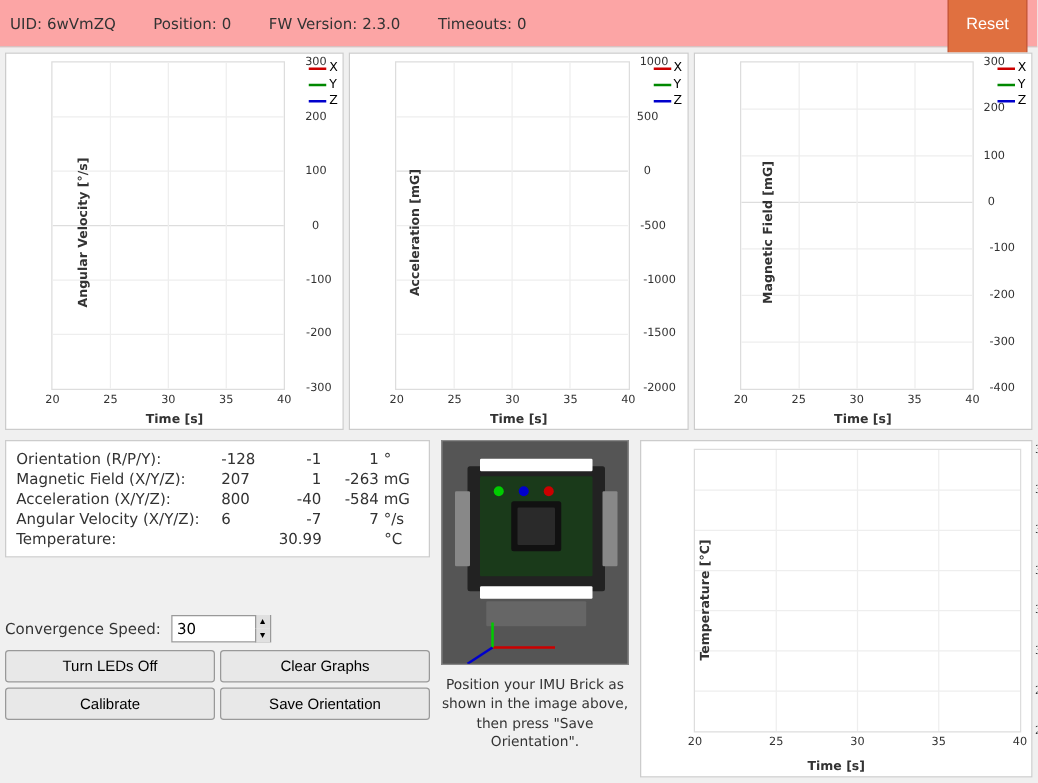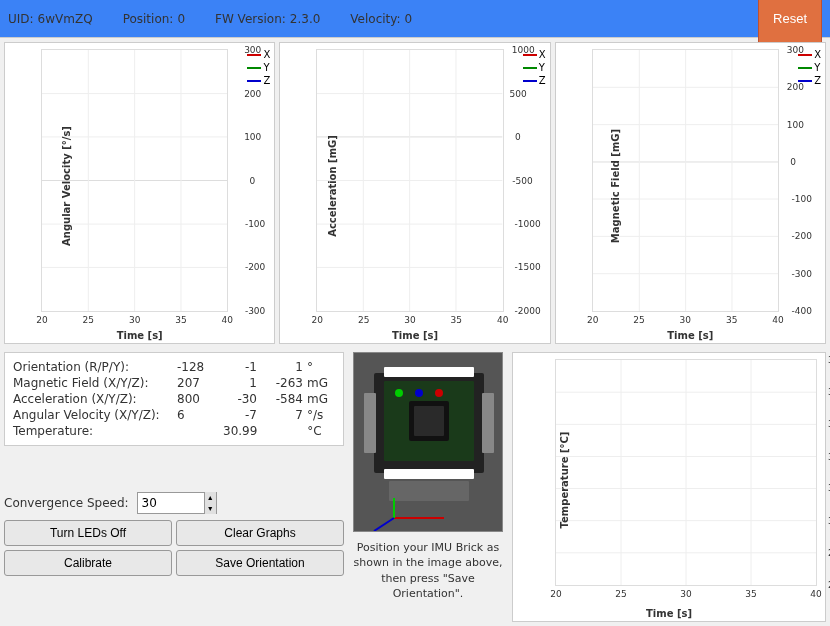--- a/index.html
+++ b/index.html
@@ -7,21 +7,21 @@
       background: #f0f0f0;
       font-family: 'DejaVu Sans', Arial, sans-serif;
       font-size: 12px;
       width: 830px;
       height: 626px;
       overflow: hidden;
     }
 
     
     .header {
-      background: #3b82f6;
+      background: #fca5a5;
       border-bottom: 1px solid #ccc;
       display: flex;
       align-items: center;
       padding: 4px 8px;
       height: 38px;
       gap: 30px;
     }
     .header-field {
       display: flex;
       gap: 4px;
@@ -212,21 +212,21 @@
   </div>
   <div class="header-field">
     <span class="header-label">Position:</span>
     <span class="header-value">0</span>
   </div>
   <div class="header-field">
     <span class="header-label">FW Version:</span>
     <span class="header-value">2.3.0</span>
   </div>
   <div class="header-field">
-    <span class="header-label">Velocity:</span>
+    <span class="header-label">Timeouts:</span>
     <span class="header-value">0</span>
   </div>
   <button class="reset-btn">Reset</button>
 </div>
 
 <div class="graphs-row">
 
   <div class="graph-container">
     <div class="graph-inner">
 
@@ -406,21 +406,21 @@
       <div class="data-row">
         <span class="data-row-label">Magnetic Field (X/Y/Z):</span>
         <span class="data-row-v1">207</span>
         <span class="data-row-v2">1</span>
         <span class="data-row-v3">-263</span>
         <span class="data-row-unit">mG</span>
       </div>
       <div class="data-row">
         <span class="data-row-label">Acceleration (X/Y/Z):</span>
         <span class="data-row-v1">800</span>
-        <span class="data-row-v2">-30</span>
+        <span class="data-row-v2">-40</span>
         <span class="data-row-v3">-584</span>
         <span class="data-row-unit">mG</span>
       </div>
       <div class="data-row">
         <span class="data-row-label">Angular Velocity (X/Y/Z):</span>
         <span class="data-row-v1">6</span>
         <span class="data-row-v2">-7</span>
         <span class="data-row-v3">7</span>
         <span class="data-row-unit">°/s</span>
       </div>

